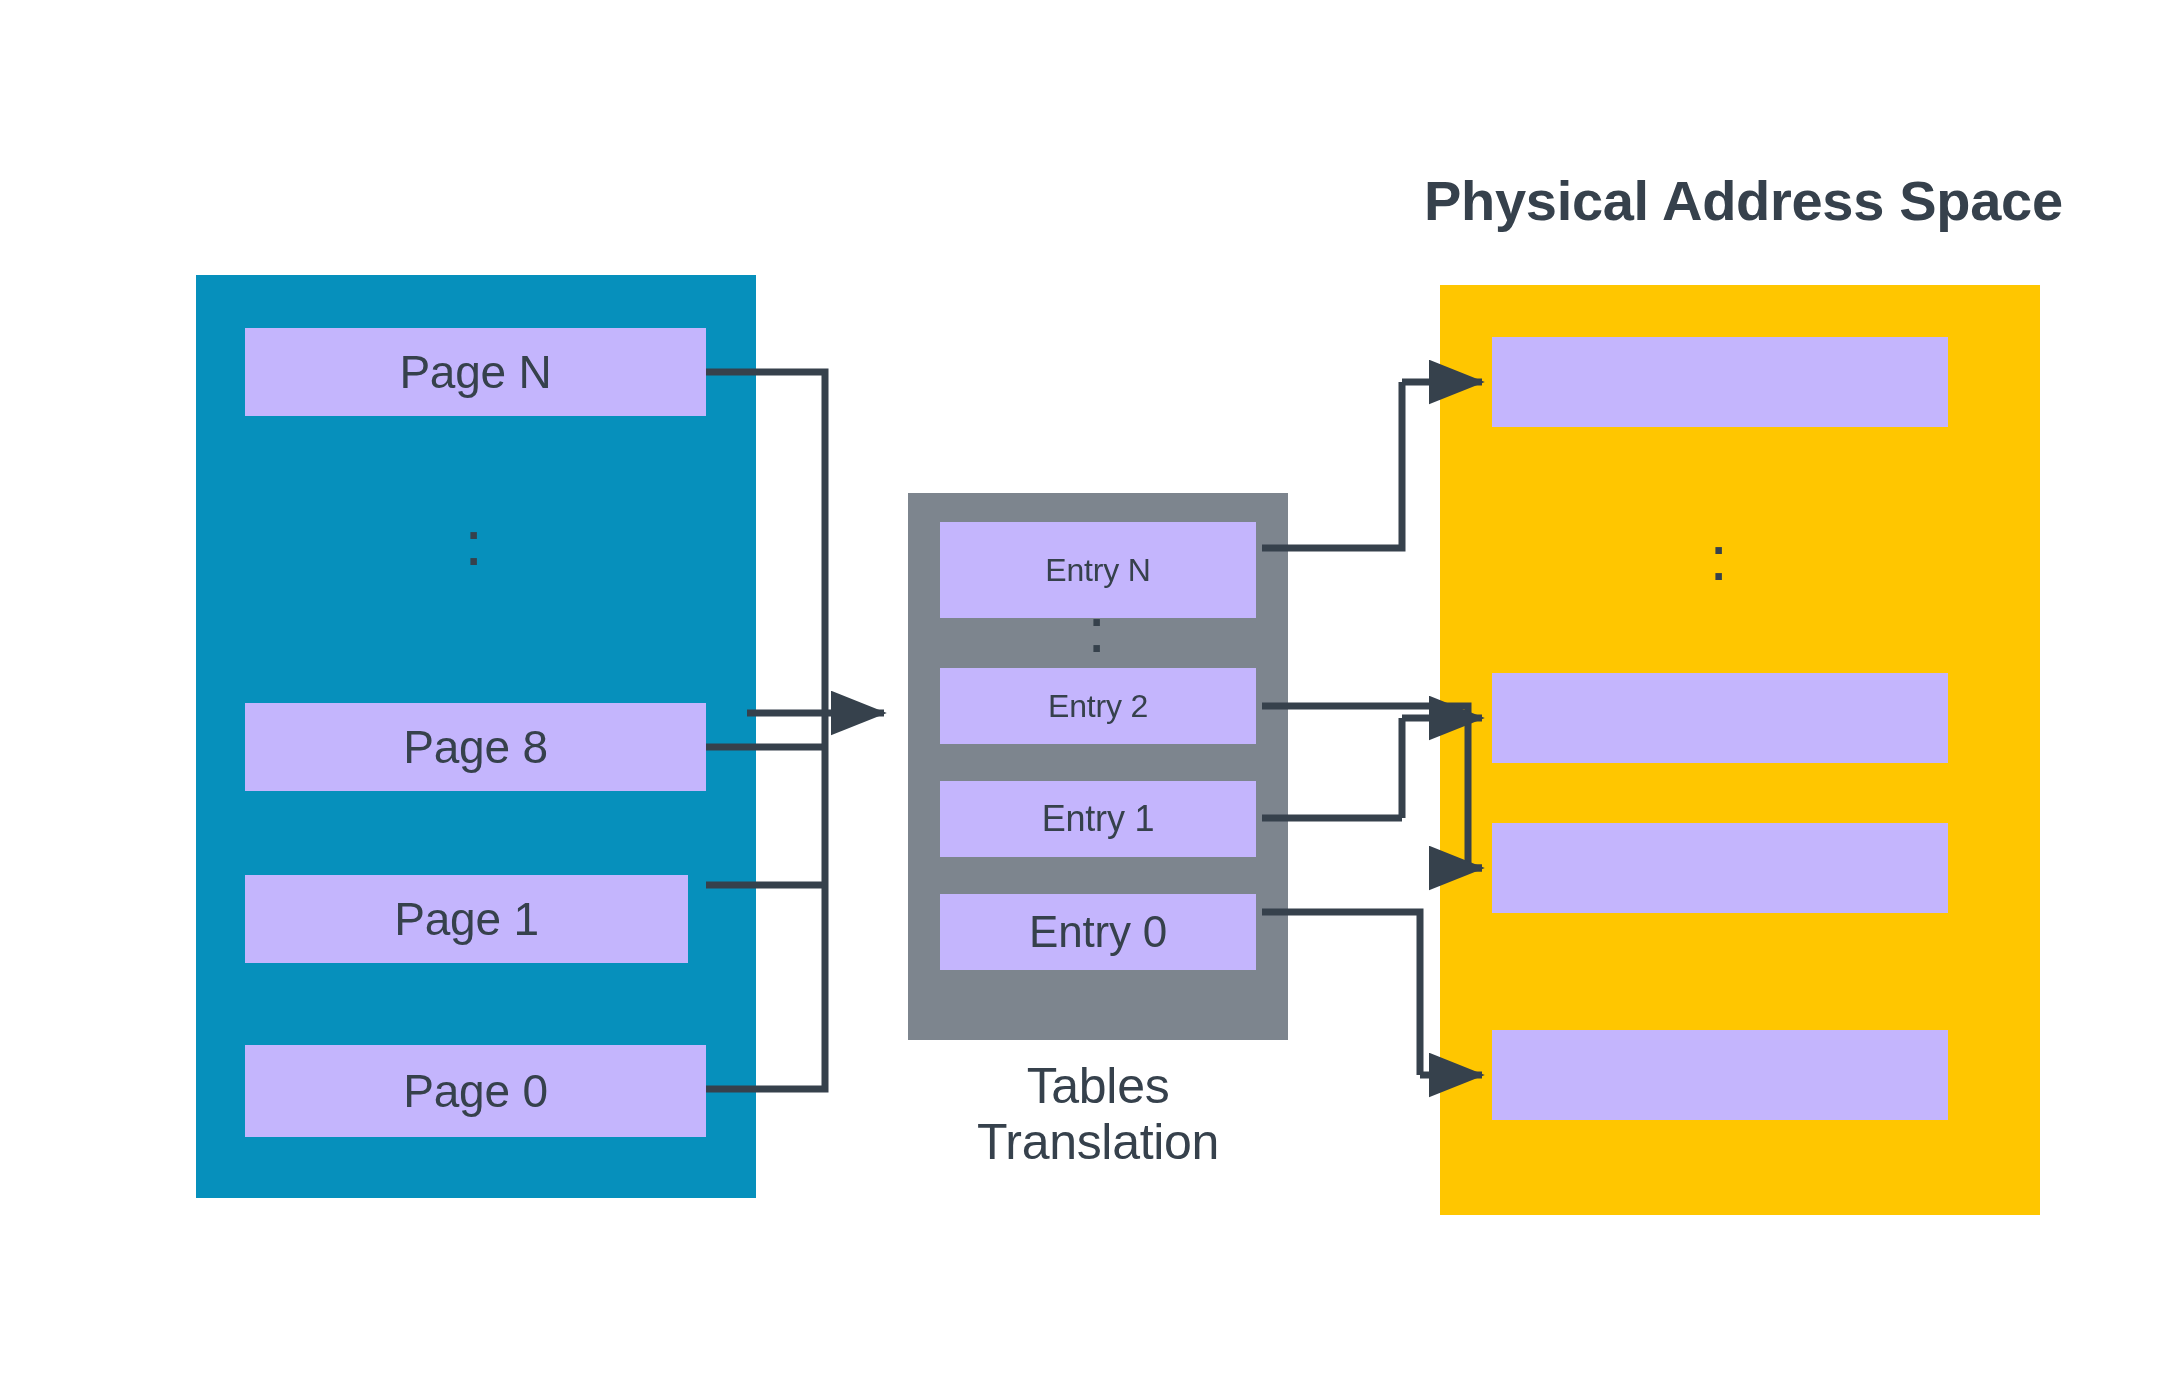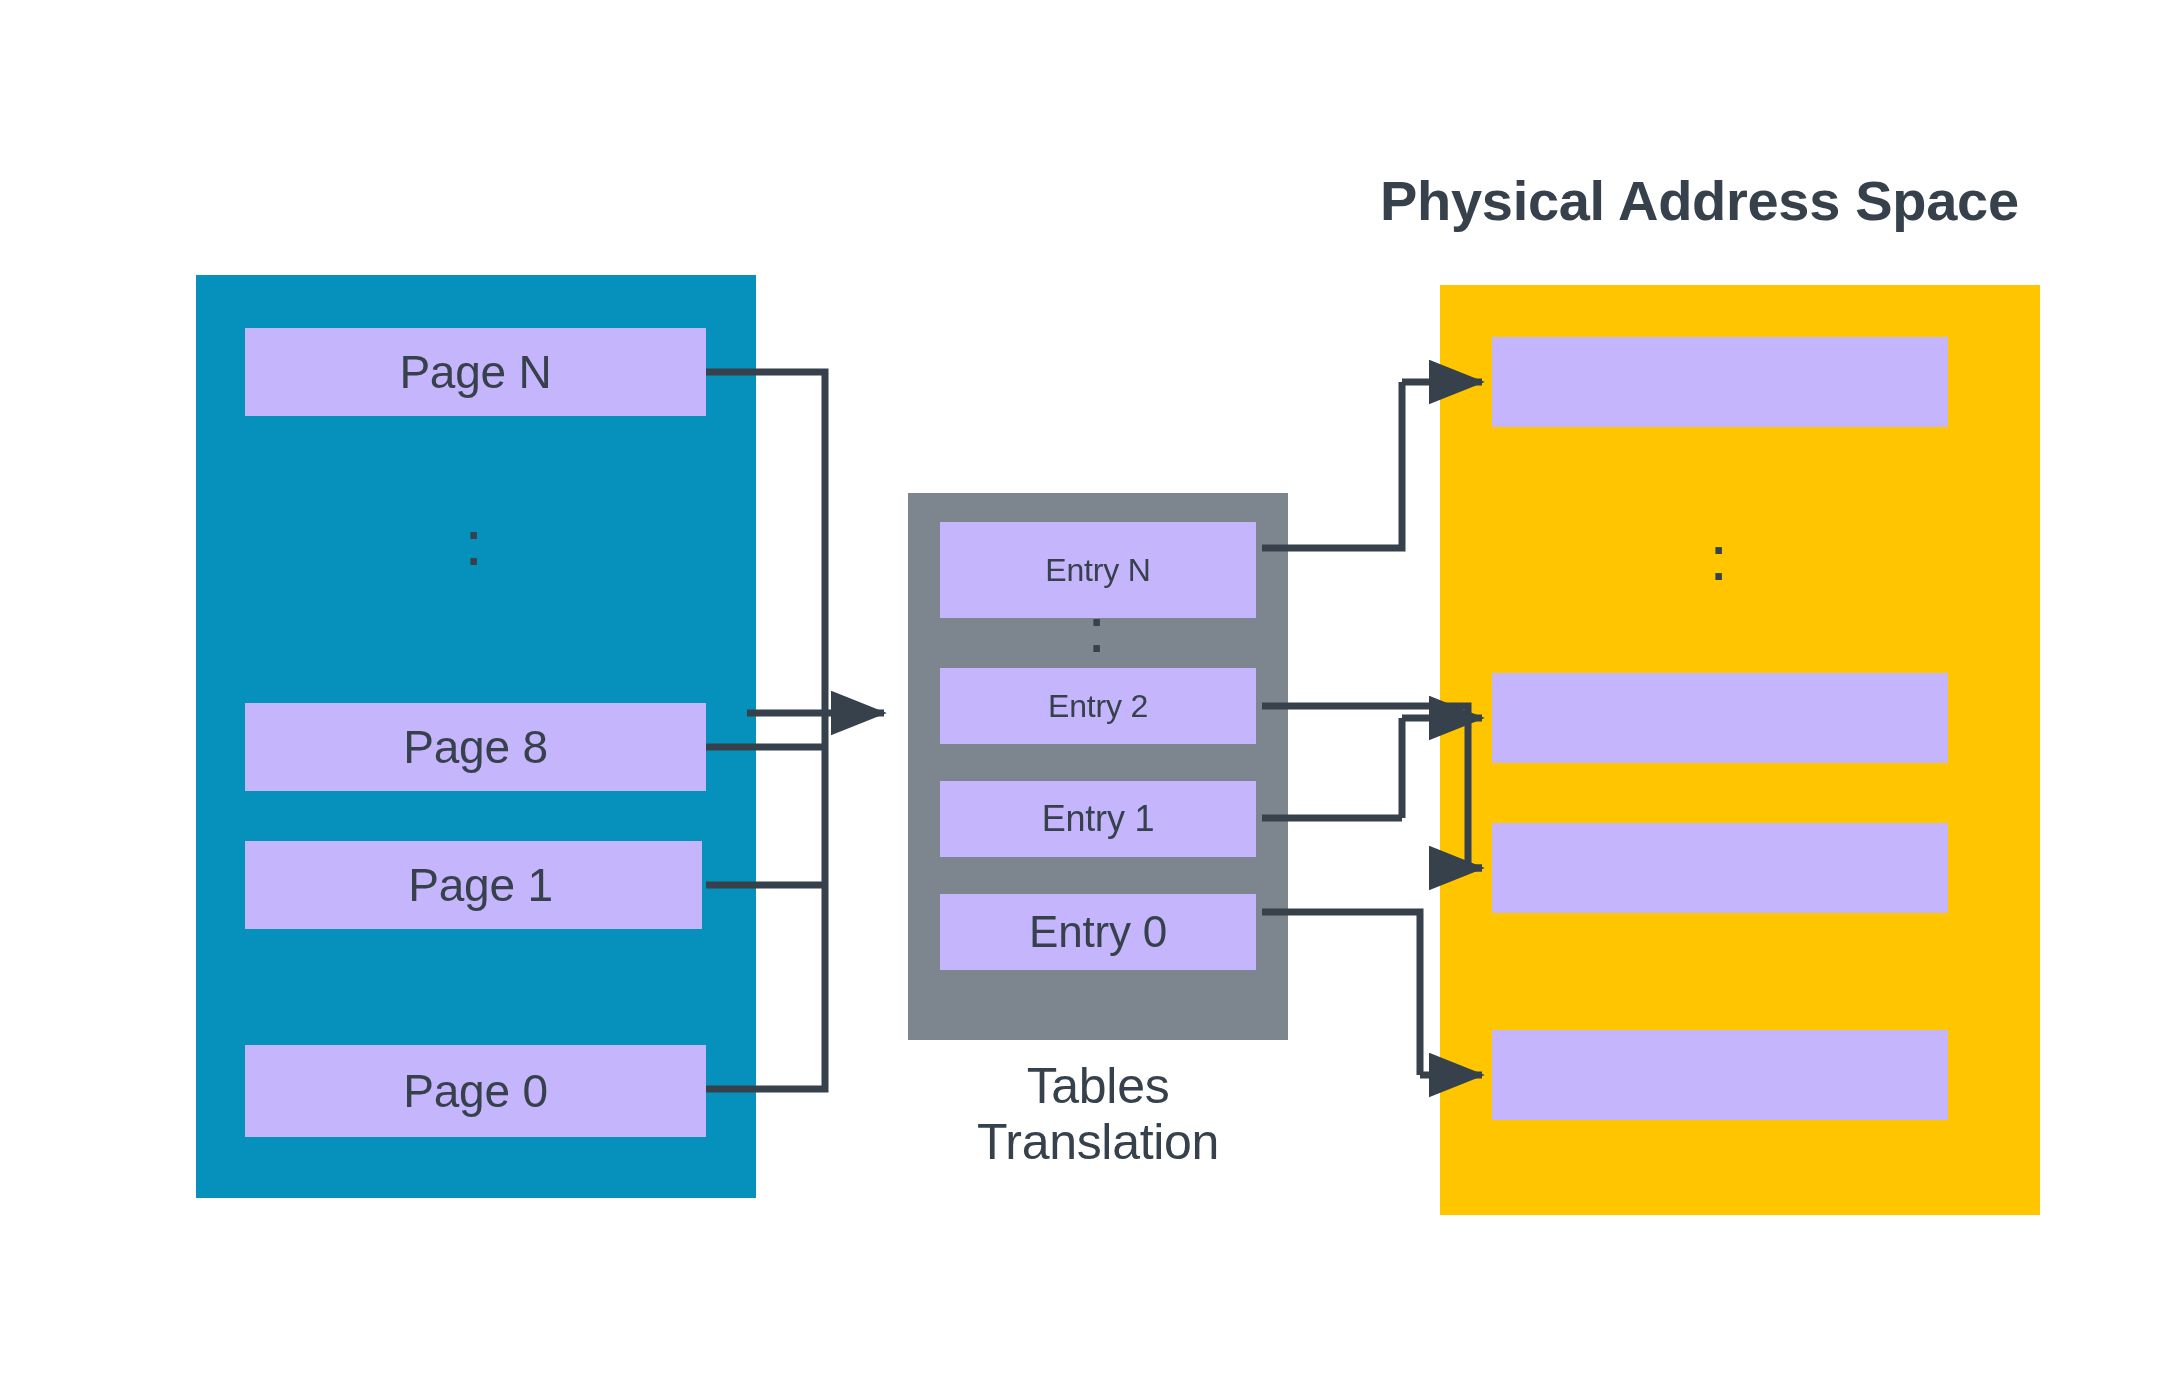--- a/index.html
+++ b/index.html
@@ -11,21 +11,21 @@
   
   .heading{
     position:absolute;
     color:#36414C;
     font-size:56px;
     font-weight:700;
     letter-spacing:-0.3px;
     white-space:nowrap;
   }
   #vas-heading{left:186px;top:168px;}
-  #pas-heading{left:1380px;top:168px;}
+  #pas-heading{left:1424px;top:168px;}
 
   
   .panel{position:absolute;}
   #vas-panel{left:196px;top:275px;width:560px;height:923px;background:#0690BC;}
   #pas-panel{left:1440px;top:285px;width:600px;height:930px;background:#FFC600;}
   #tt-panel {left:908px;top:493px;width:380px;height:547px;background:#7D858E;}
 
   
   .block{
     position:absolute;
@@ -35,21 +35,21 @@
     justify-content:center;
     color:#36414C;
     font-size:46px;
     font-weight:400;
     letter-spacing:-0.2px;
     white-space:nowrap;
   }
   
   #page-n{left:245px;top:328px;width:461px;height:88px;}
   #page-2{left:245px;top:703px;width:461px;height:88px;}
-  #page-1{left:245px;top:841px;width:443px;height:88px;padding-left:14px;}
+  #page-1{left:245px;top:875px;width:443px;height:88px;}
   #page-0{left:245px;top:1045px;width:461px;height:92px;}
 
   
   #entry-n{left:940px;top:510px;width:316px;height:96px;font-size:32px;margin-top:12px;}
   #entry-2{left:940px;top:668px;width:316px;height:76px;font-size:32px;}
   #entry-1{left:940px;top:781px;width:316px;height:76px;font-size:36px;}
   #entry-0{left:940px;top:894px;width:316px;height:76px;font-size:44px;}
 
   
   #frame-3{left:1492px;top:337px;width:456px;height:90px;}

